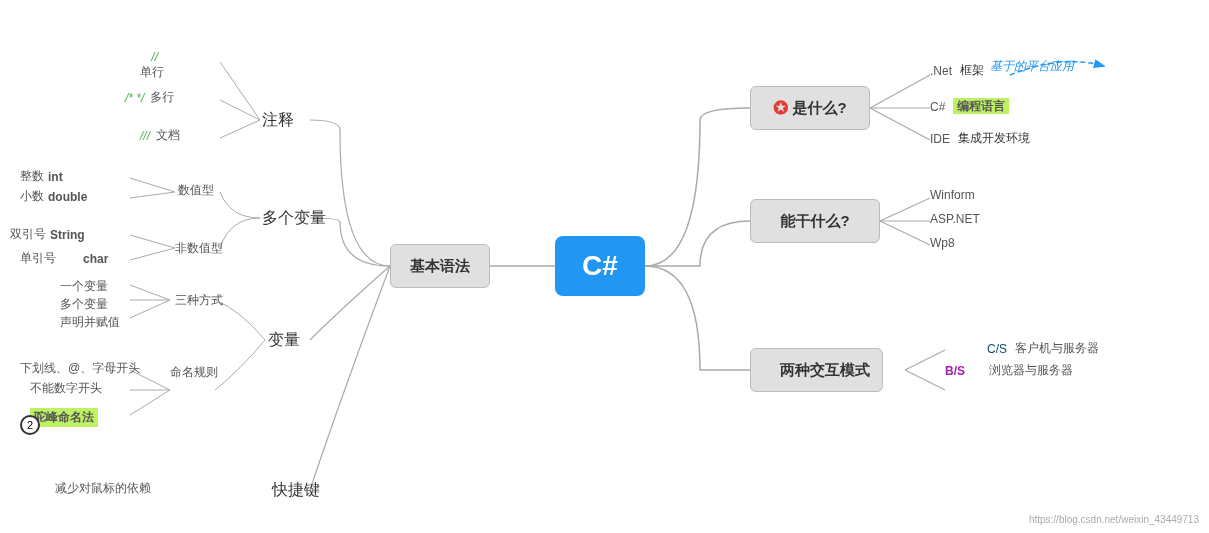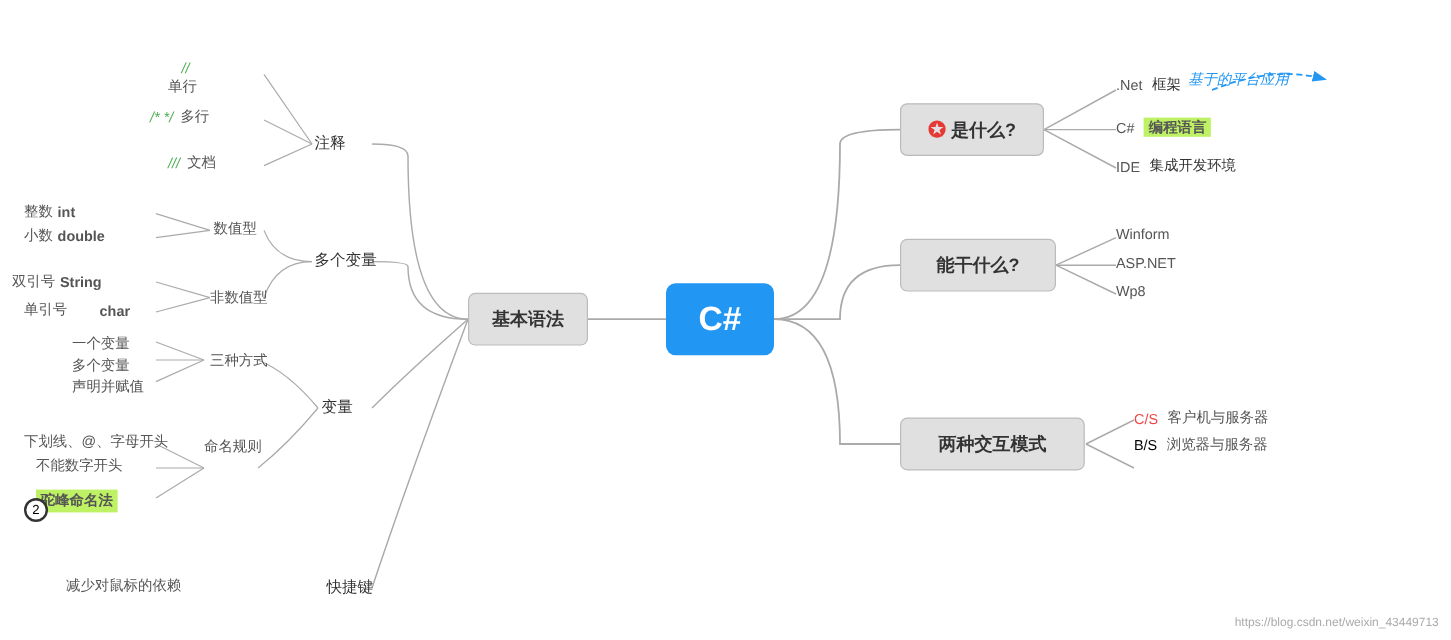--- a/index.html
+++ b/index.html
@@ -38,21 +38,21 @@
       color: #333;
       font-size: 15px;
       font-weight: bold;
       border-radius: 6px;
       border: 1.5px solid #bbb;
       padding: 6px 12px;
       white-space: nowrap;
     }
     .level2-node {
       color: #333;
-      font-size: 13px;
+      font-size: 16px;
       white-space: nowrap;
     }
     .level3-node {
       color: #555;
       font-size: 12px;
       white-space: nowrap;
     }
     .highlight-yellow {
       background: #bef264;
       padding: 1px 4px;
@@ -192,30 +192,30 @@
 <div class="node-box level3-node" style="left:930px; top:188px;">
   <span>Winform</span>
 </div>
 <div class="node-box level3-node" style="left:930px; top:212px;">
   <span>ASP.NET</span>
 </div>
 <div class="node-box level3-node" style="left:930px; top:236px;">
   <span>Wp8</span>
 </div>
 
-<div class="node-box level1-node" style="left:750px; top:348px; width:154px; height:44px;">
+<div class="node-box level1-node" style="left:750px; top:348px; width:133px; height:44px;justify-content:flex-end;">
   <span>两种交互模式</span>
 </div>
 
 <div class="node-box level3-node" style="left:945px; top:340px;">
-  <span style="margin-right:8px; color:#ef4444;">C/S</span>
+  <span style="margin-right:8px; color:#0c4a6e;margin-left:42px;">C/S</span>
   <span>客户机与服务器</span>
 </div>
 <div class="node-box level3-node" style="left:945px; top:362px;">
-  <span style="margin-right:8px; color:#000000;">B/S</span>
+  <span style="margin-right:24px; color:#a21caf;font-weight:bold;">B/S</span>
   <span>浏览器与服务器</span>
 </div>
 
 <div class="node-box level1-node" style="left:390px; top:244px; width:100px; height:44px;">
   <span>基本语法</span>
 </div>
 
 <div class="node-box level2-node" style="left:262px; top:110px;">
   <span>注释</span>
 </div>

